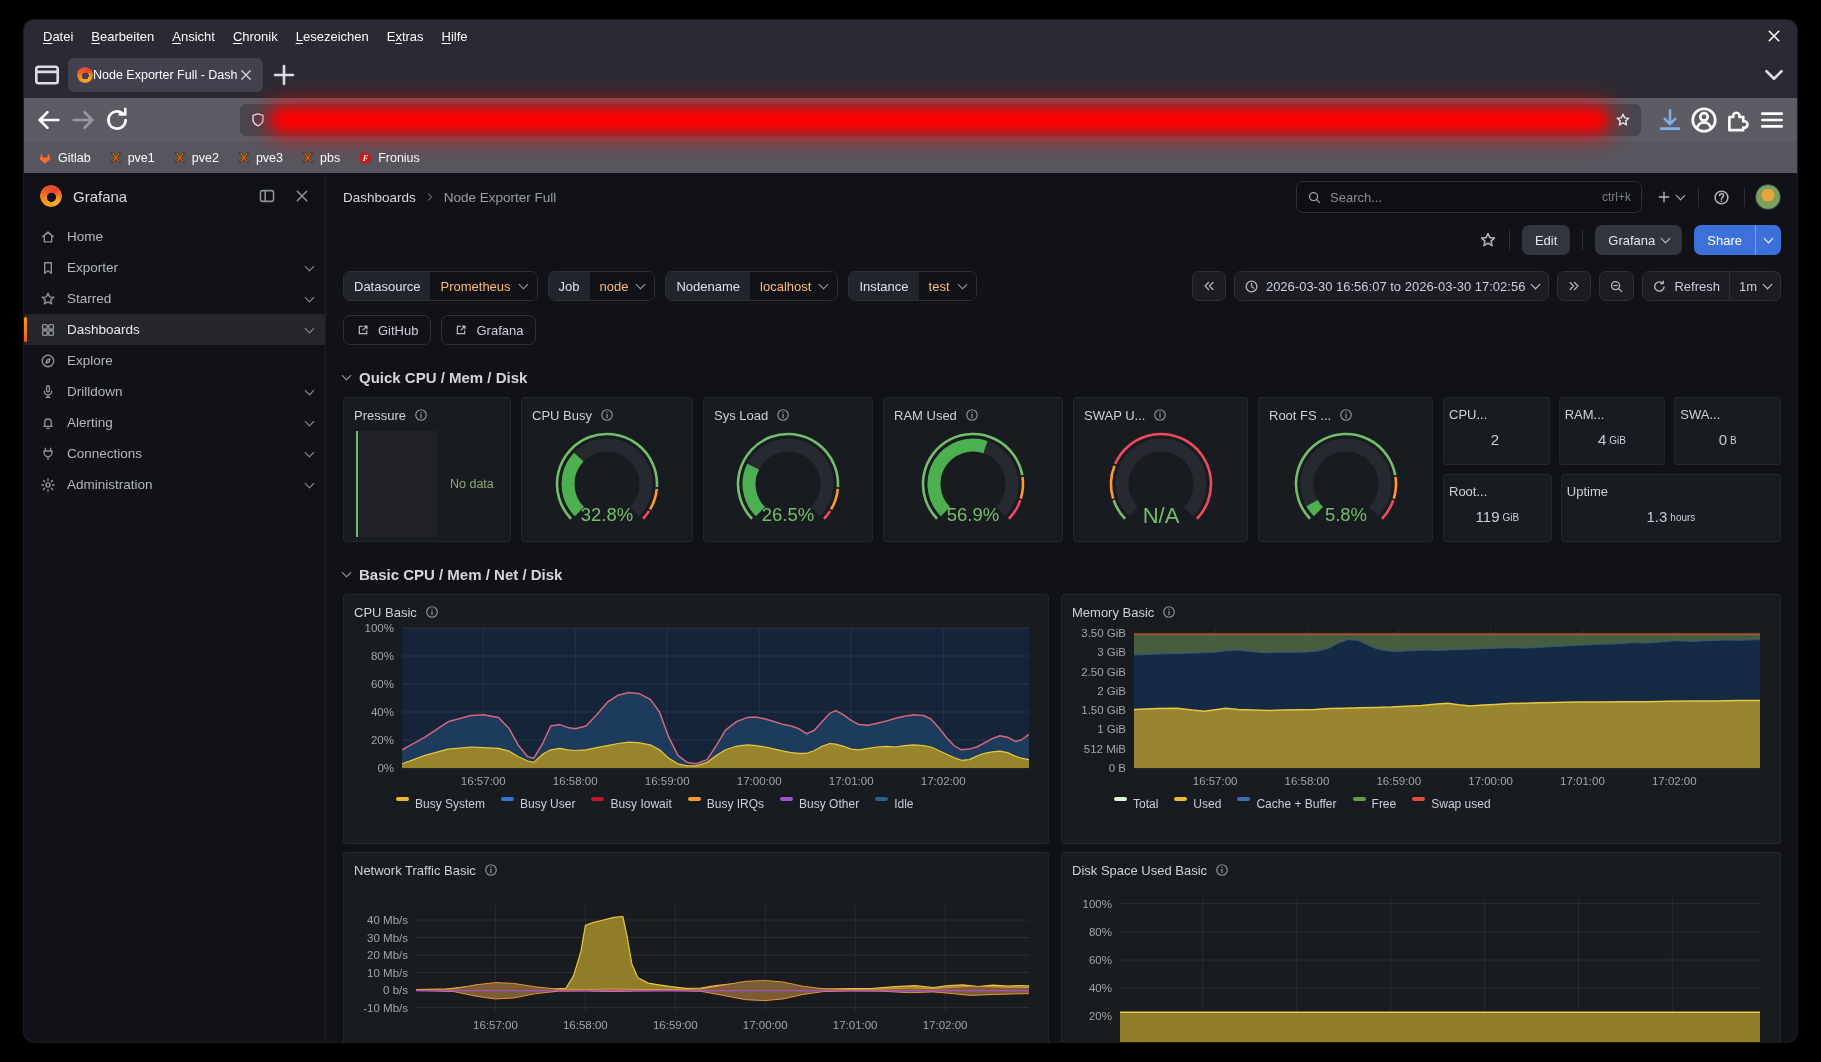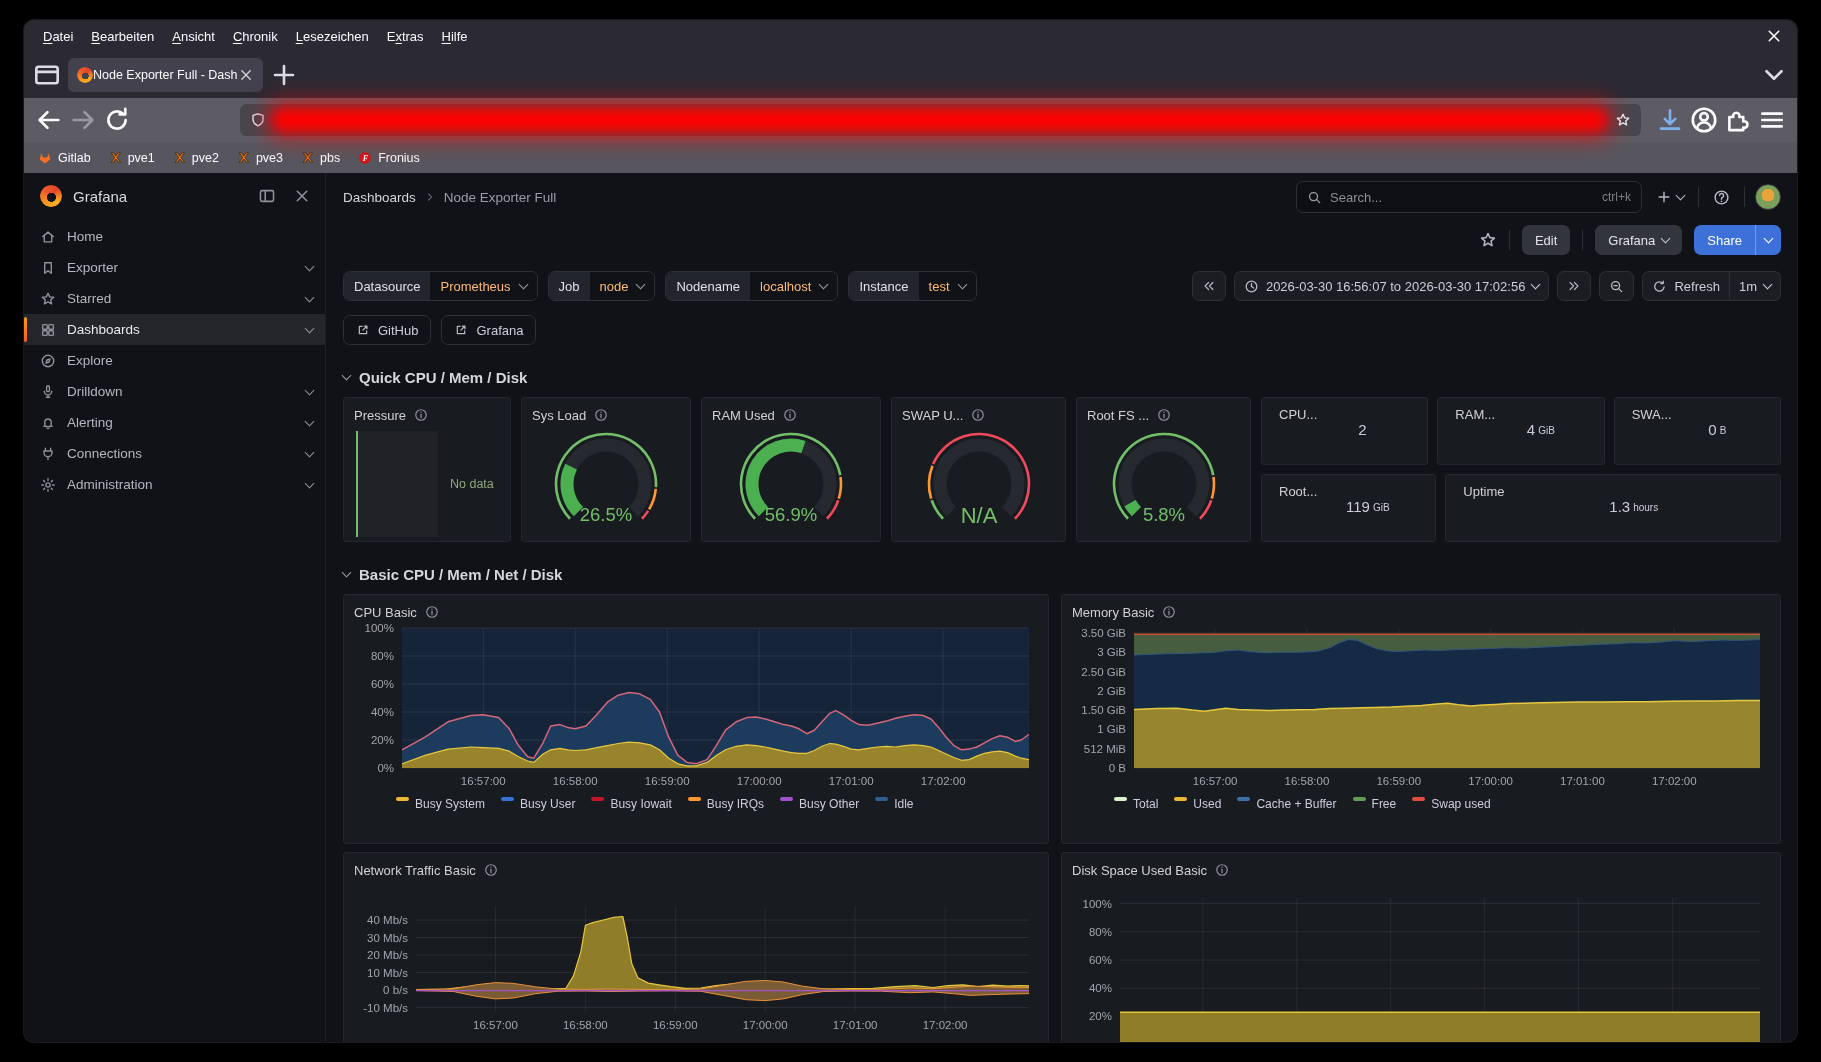--- a/index.html
+++ b/index.html
@@ -84,21 +84,21 @@
   .section-head .chev{color:#9a9da5}
   .panel{background:#181b1f;border:1px solid #25272e;border-radius:3px;padding:7px 10px;position:relative}
   .ptitle-row{display:flex;align-items:center;gap:8px;font-size:13px;color:#d0d1d6;height:20px;white-space:nowrap;overflow:hidden}
   .info-ic{width:14px;height:14px;color:#8e8e99;flex:0 0 auto}
   .panels-row{display:flex;gap:10px;margin-top:8px;height:145px}
   .panel.pressure{width:168px}
   .panel.gauge{width:172px}
   .panel.gauge.g3{width:170px}.panel.gauge.g4{width:180px}.panel.gauge.g5{width:175px}.panel.gauge.g6{width:175px}
   .stats-block{flex:1;display:flex;flex-direction:column;gap:9px}
   .stats-row{display:flex;gap:9px;flex:1}
-  .panel.stat{flex:1;padding:6px 17px;display:flex;flex-direction:row}
+  .panel.stat{flex:1;padding:6px 5px;display:flex;flex-direction:column}
   .panel.stat.wide{flex:2.15}
   .stat-value{flex:1;display:flex;align-items:center;justify-content:center;font-size:15px;color:#ccccdc;gap:3px;padding-bottom:4px}
   .stat-value .unit{font-size:10px;margin-top:2px}
   .pressure-body{position:relative;height:106px;margin-top:6px}
   .pressure-box{position:absolute;left:2px;top:0;bottom:0;width:82px;background:#202227;border-left:2px solid #73bf69}
   .no-data{position:absolute;left:96px;top:50%;transform:translateY(-50%);font-size:12.5px;color:#8fa779}
   .gauge-svg{margin:2px auto 0}
   .charts-row{display:flex;gap:12px;margin-top:8px}
   .chart-panel{height:250px;display:flex;flex-direction:column}
   .chart-panel.half1{width:706px}
@@ -576,20 +576,40 @@
                   <circle cx="8" cy="8" r="6"></circle>
                   <path d="M8 7.2 V11"></path>
                   <circle cx="8" cy="4.9" r="0.8" fill="currentColor" stroke="none"></circle>
                 </svg>
               </span>
             </div>
           <div class="pressure-body">
             <div class="pressure-box"></div>
             <span class="no-data">No data</span>
           </div>
+        </div>
+        <div class="panel gauge">
+          <div class="ptitle-row">
+              <span>CPU Busy</span>
+              <span class="info-ic ic">
+                <svg viewBox="0 0 16 16" width="100%" height="100%">
+                  <circle cx="8" cy="8" r="6"></circle>
+                  <path d="M8 7.2 V11"></path>
+                  <circle cx="8" cy="4.9" r="0.8" fill="currentColor" stroke="none"></circle>
+                </svg>
+              </span>
+            </div>
+          <svg class="gauge-svg" width="140" height="104" viewBox="0 0 140 104">
+              <path d="M 42.42 84.58 A 39 39 0 1 1 97.58 84.58" stroke="#26292F" stroke-width="13" fill="none"></path>
+              <path d="M 42.42 84.58 A 39 39 0 0 1 41.74 30.12" stroke="#4CAF50" stroke-width="13" fill="none"></path>
+              <path d="M 34.03 91.73 A 50 50 0 1 1 119.91 60.05" stroke="#73BF69" stroke-width="2.6" fill="none"></path>
+              <path d="M 119.77 61.79 A 50 50 0 0 1 113.08 82.38" stroke="#FF9830" stroke-width="2.6" fill="none"></path>
+              <path d="M 112.17 83.86 A 50 50 0 0 1 105.97 91.73" stroke="#F2495C" stroke-width="2.6" fill="none"></path>
+              <text x="70" y="94" text-anchor="middle" fill="#73BF69" font-size="18.5" font-weight="500" font-family="Liberation Sans, sans-serif">32.8%</text>
+            </svg>
         </div>
         <div class="panel gauge g3">
           <div class="ptitle-row">
               <span>Sys Load</span>
               <span class="info-ic ic">
                 <svg viewBox="0 0 16 16" width="100%" height="100%">
                   <circle cx="8" cy="8" r="6"></circle>
                   <path d="M8 7.2 V11"></path>
                   <circle cx="8" cy="4.9" r="0.8" fill="currentColor" stroke="none"></circle>
                 </svg>

